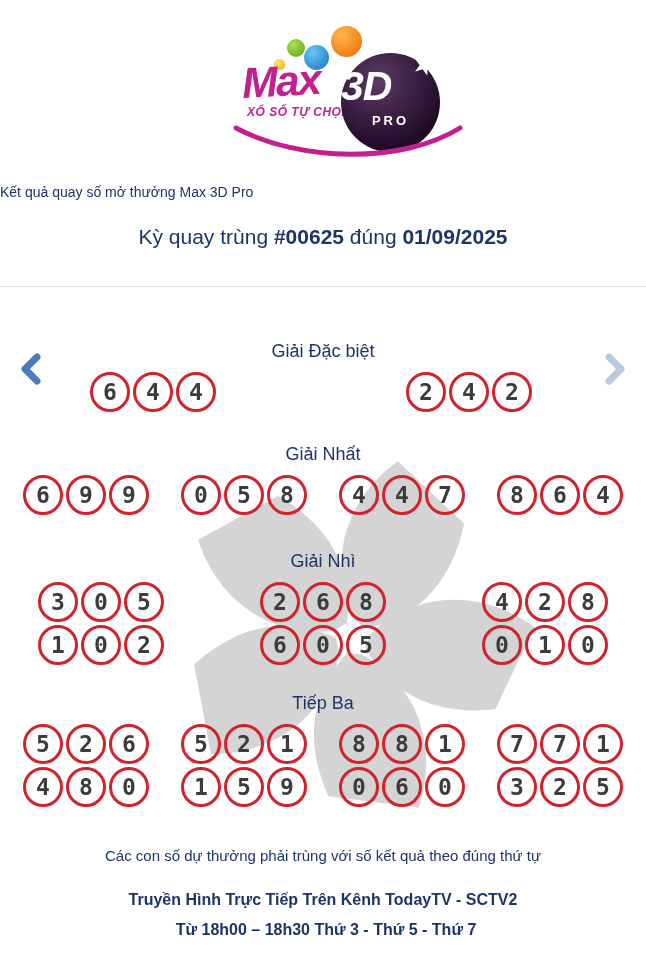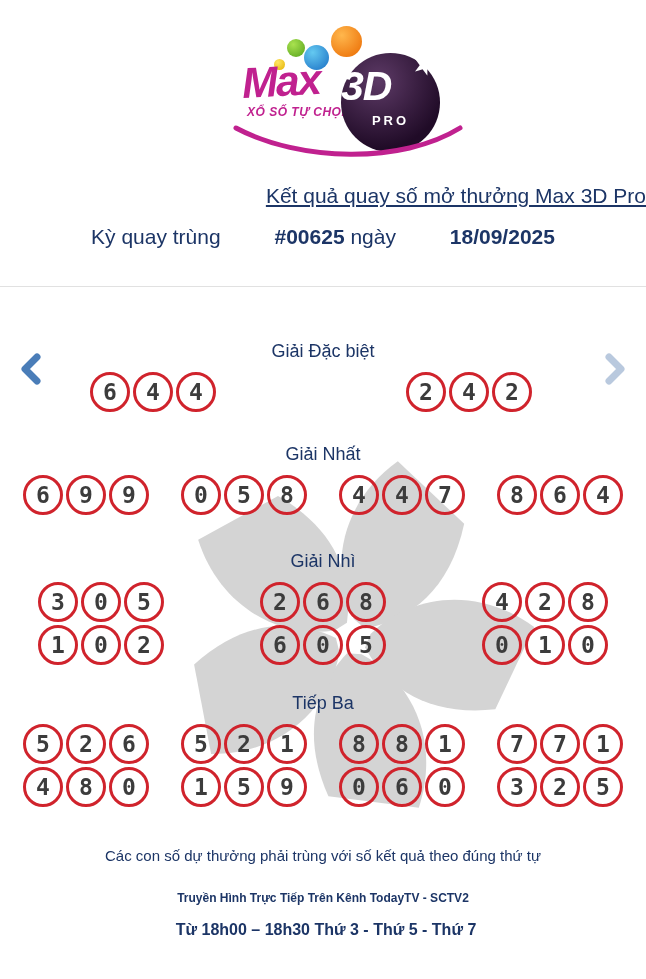--- a/index.html
+++ b/index.html
@@ -20,25 +20,25 @@
   .badge{position:absolute;left:103px;top:27px;width:99px;height:99px;border-radius:50%;
          background:radial-gradient(circle at 38% 28%,#5d3a66,#200b27 72%);}
   .badge .d3{position:absolute;left:0;width:100%;text-align:left;top:13px;
              font-style:italic;font-weight:800;font-size:41px;line-height:1;color:#fff;letter-spacing:-1px;}
   .badge .star{position:absolute;right:4px;top:-4px;font-size:27px;color:#fff;transform:rotate(18deg);}
   .badge .pro{position:absolute;left:0;width:100%;text-align:center;top:60px;
               font-weight:800;font-size:13px;color:#fff;letter-spacing:3px;}
   .swoosh{position:absolute;left:-8px;top:94px;}
 
   
-  .title{position:absolute;top:184px;left:0;right:0;text-align:right;
-         font-size:21px;font-weight:500;color:var(--navy);text-decoration:underline;}
+  .title{position:absolute;top:184px;left:0;right:0;text-align:left;
+         font-size:14px;font-weight:500;color:var(--navy);}
   .subtitle{position:absolute;top:225px;left:0;right:0;text-align:center;
             font-size:21px;font-weight:500;color:var(--navy);}
-  .subtitle b{font-weight:700;margin-left:48px;}
+  .subtitle b{font-weight:700;}
   .divider{position:absolute;top:286px;left:0;right:0;border-top:1px solid #e1e1e1;}
 
   
   .watermark{position:absolute;left:126px;top:454px;z-index:0;}
 
   
   .sec{position:absolute;left:0;right:0;z-index:1;}
   .sec-dac-biet{top:341px}.sec-nhat{top:444px}.sec-nhi{top:551px}.sec-ba{top:693px}
   .sec h3{margin:0;text-align:center;font-size:18px;line-height:21px;font-weight:400;color:var(--navy);}
   .num-row{display:flex;margin-top:10px;}
@@ -53,21 +53,21 @@
         color:#3c3c3c;background:transparent;}
 
   
   .chev{position:absolute;top:11px;background:none;border:0;padding:0;cursor:pointer;line-height:0;}
   .chev-left{left:19px;}
   .chev-right{right:19px;}
 
   
   .fline{position:absolute;left:0;right:0;text-align:center;color:var(--navy);}
   .f1{top:847px;font-size:15px;font-weight:500;}
-  .f2{top:891px;font-size:12px;font-weight:700;}
+  .f2{top:891px;font-size:16px;font-weight:700;}
   .f3{top:921px;font-size:16px;font-weight:700;padding-left:6px;}
 </style>
 </head>
 <body>
 
 <div class="page">
 
   <div class="logo">
     <span class="lball ball-y"></span>
     <span class="lball ball-g"></span>
@@ -82,22 +82,22 @@
     </div>
     <svg class="swoosh" width="236" height="48" viewBox="0 0 236 48">
       <path d="M6,8 C70,42 172,44 230,8" stroke="#c0218f" stroke-width="5" fill="none" stroke-linecap="round"></path>
     </svg>
   </div>
 
   <div class="title">Kết quả quay số mở thưởng Max 3D Pro</div>
   <div class="subtitle">
     <span>Kỳ quay trùng</span>
     <b>#00625</b>
-    <span>ngày</span>
-    <b>18/09/2025</b>
+    <span>đúng</span>
+    <b>01/09/2025</b>
   </div>
   <div class="divider"></div>
 
   <svg class="watermark" width="452" height="368" viewBox="-226 -184 452 368">
     <g fill="#d4d4d4" transform="rotate(24)">
       <g>
         <path d="M -6 -18 C -52 -56 -64 -122 -30 -180 L 56 -150 C 70 -84 46 -40 8 -14 Z"></path>
       </g>
       <g transform="rotate(72)">
         <path d="M -6 -18 C -52 -56 -64 -122 -30 -180 L 56 -150 C 70 -84 46 -40 8 -14 Z"></path>

